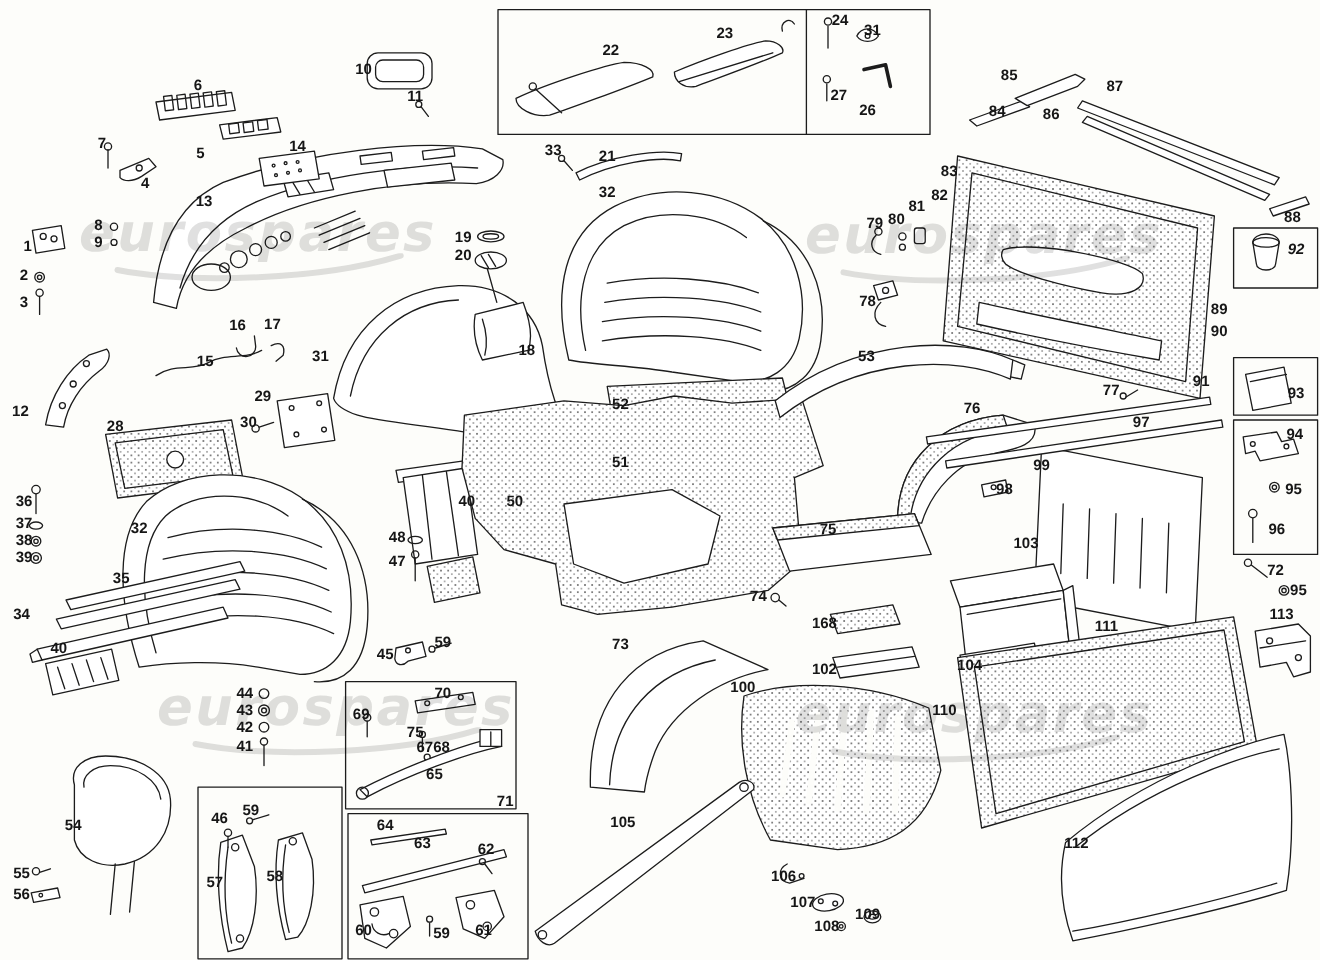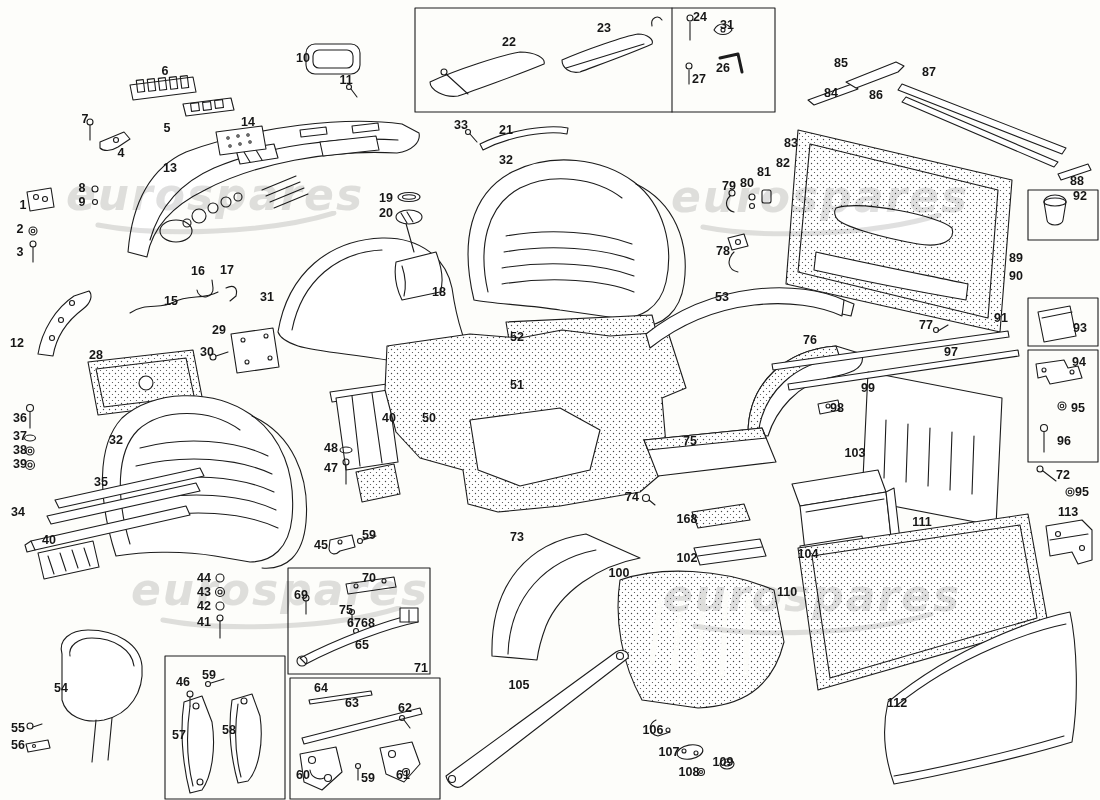--- a/index.html
+++ b/index.html
@@ -463,21 +463,21 @@
       <div class="part-label" style="left: 198px; top: 271px;">16</div>
       <div class="part-label" style="left: 227px; top: 270px;">17</div>
       <div class="part-label" style="left: 439px; top: 292px;">18</div>
       <div class="part-label" style="left: 386px; top: 198px;">19</div>
       <div class="part-label" style="left: 386px; top: 213px;">20</div>
       <div class="part-label" style="left: 506px; top: 130px;">21</div>
       <div class="part-label" style="left: 509px; top: 42px;">22</div>
       <div class="part-label" style="left: 604px; top: 28px;">23</div>
       <div class="part-label" style="left: 700px; top: 17px;">24</div>
       <div class="part-label" style="left: 727px; top: 25px;">31</div>
-      <div class="part-label" style="left: 723px; top: 68px;">26</div>
+      <div class="part-label" style="left: 723px; top: 92px;">26</div>
       <div class="part-label" style="left: 699px; top: 79px;">27</div>
       <div class="part-label" style="left: 96px; top: 355px;">28</div>
       <div class="part-label" style="left: 219px; top: 330px;">29</div>
       <div class="part-label" style="left: 207px; top: 352px;">30</div>
       <div class="part-label" style="left: 267px; top: 297px;">31</div>
       <div class="part-label" style="left: 506px; top: 160px;">32</div>
       <div class="part-label" style="left: 116px; top: 440px;">32</div>
       <div class="part-label" style="left: 461px; top: 125px;">33</div>
       <div class="part-label" style="left: 18px; top: 512px;">34</div>
       <div class="part-label" style="left: 101px; top: 482px;">35</div>
@@ -532,21 +532,21 @@
       <div class="part-label" style="left: 783px; top: 163px;">82</div>
       <div class="part-label" style="left: 791px; top: 143px;">83</div>
       <div class="part-label" style="left: 831px; top: 93px;">84</div>
       <div class="part-label" style="left: 841px; top: 63px;">85</div>
       <div class="part-label" style="left: 876px; top: 95px;">86</div>
       <div class="part-label" style="left: 929px; top: 72px;">87</div>
       <div class="part-label" style="left: 1077px; top: 181px;">88</div>
       <div class="part-label" style="left: 1016px; top: 258px;">89</div>
       <div class="part-label" style="left: 1016px; top: 276px;">90</div>
       <div class="part-label" style="left: 1001px; top: 318px;">91</div>
-      <div class="part-label" style="left: 1080px; top: 196px;">92</div>
+      <div class="part-label" style="left: 1080px; top: 208px; font-style: italic;">92</div>
       <div class="part-label" style="left: 1080px; top: 328px;">93</div>
       <div class="part-label" style="left: 1079px; top: 362px;">94</div>
       <div class="part-label" style="left: 1078px; top: 408px;">95</div>
       <div class="part-label" style="left: 1082px; top: 492px;">95</div>
       <div class="part-label" style="left: 1064px; top: 441px;">96</div>
       <div class="part-label" style="left: 951px; top: 352px;">97</div>
       <div class="part-label" style="left: 837px; top: 408px;">98</div>
       <div class="part-label" style="left: 868px; top: 388px;">99</div>
       <div class="part-label" style="left: 619px; top: 573px;">100</div>
       <div class="part-label" style="left: 687px; top: 519px;">168</div>

